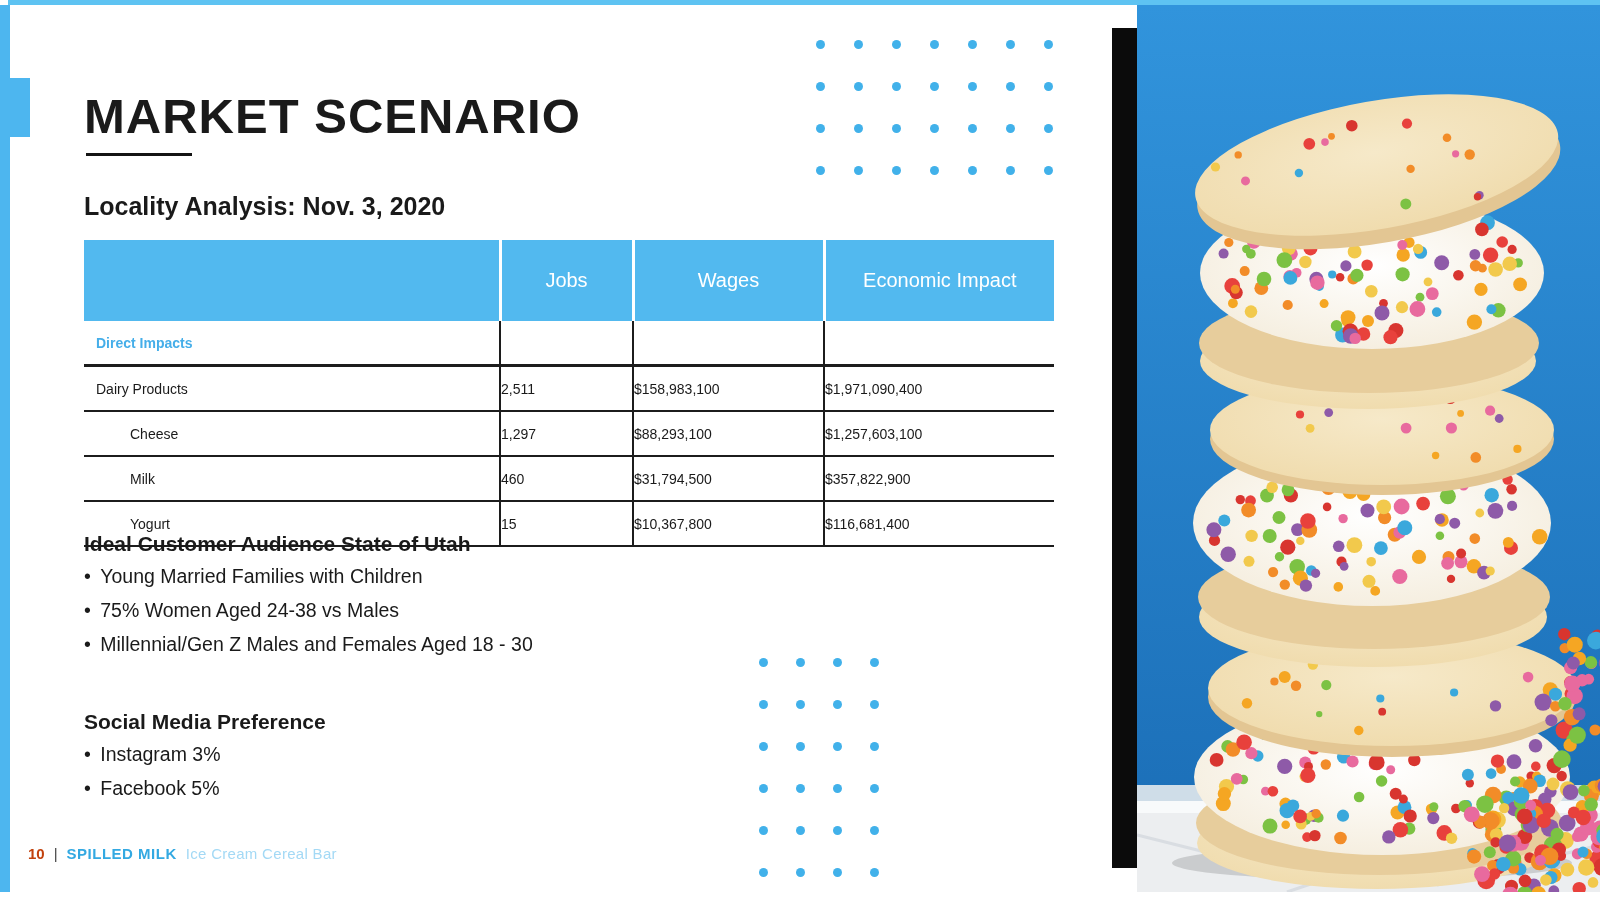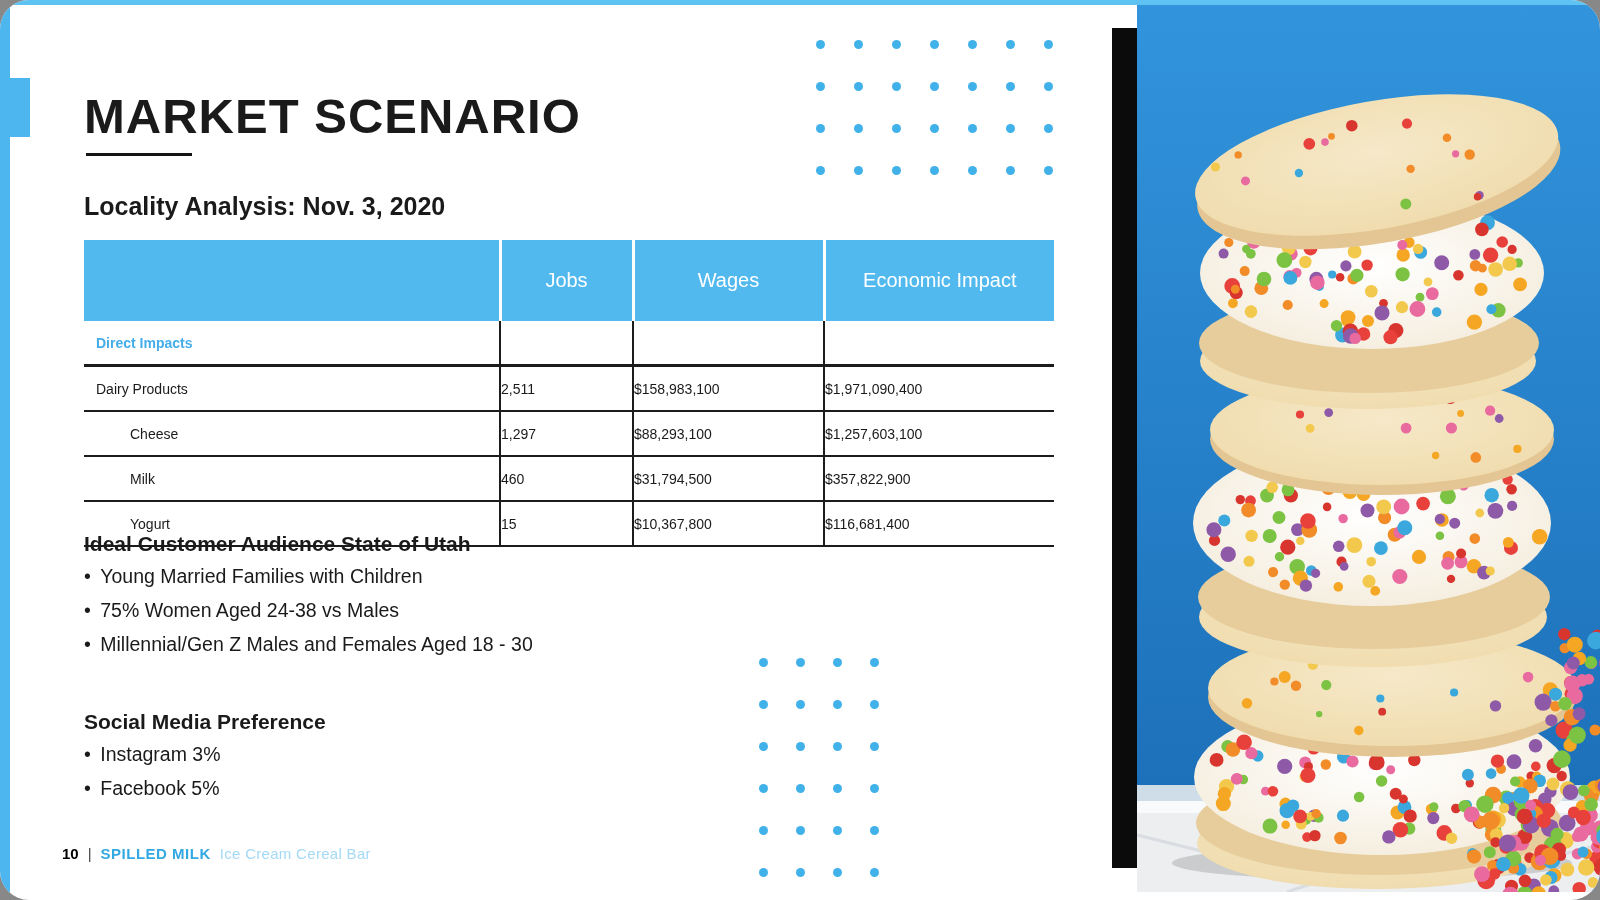--- a/index.html
+++ b/index.html
@@ -1,18 +1,18 @@
 <!DOCTYPE html>
 <html style="--accent-blue: #4db6ef; --table-header-bg: #52b9ef; --section-label: #45aee9; --dot-blue: #41b1ea; --top-bar: #5ec3f2; --bottom-bar: #35ade6; --brand-blue: #33a9e2; --brand-light-blue: #a3d9f5; --text-dark: #1a1a1a; --table-line: #1c1c1c;"><head>
 <meta charset="utf-8">
 <style>
   html,body { margin:0; padding:0; background:#888; }
   .slide {
     position:relative; width:1600px; height:900px; background:#ffffff;
-    overflow:hidden; font-family:"Liberation Sans", sans-serif; color:var(--text-dark,#1a1a1a);border-radius:29px;
+    overflow:hidden; font-family:"Liberation Sans", sans-serif; color:var(--text-dark,#1a1a1a);
   }
   
   .top-bar   { position:absolute; left:8px; top:0; right:0; height:5px; background:var(--top-bar); }
   .left-strip{ position:absolute; left:0; top:5px; width:10px; height:887px; background:var(--accent-blue); }
   .accent-square { position:absolute; left:0; top:78px; width:30px; height:59px; background:var(--accent-blue); }
 
   
   .title { position:absolute; left:84px; top:88px; font-size:49px; font-weight:800; letter-spacing:1px; }
   .title-underline { position:absolute; left:86px; top:153px; width:106px; height:3px; background:#141414; }
   .subtitle { position:absolute; left:84px; top:192px; font-size:25px; font-weight:700; }
@@ -37,21 +37,21 @@
   .block { position:absolute; left:84px; }
   .block-audience { top:532px; }
   .block-social { top:710px; }
   .block h3 { margin:0 0 9px 0; font-size:21px; font-weight:700; }
   .block ul { list-style:none; margin:0; padding:0; }
   .block li { font-size:19.5px; margin:0 0 11px 0; }
   .block li::before { content:"• "; margin-right:4px; }
 
   
   .footer { position:absolute; left:28px; top:845px; display:flex; align-items:baseline; gap:9px; font-size:15px; }
-  .footer .page-num { font-weight:700; color:#000000;margin-left:34px; }
+  .footer .page-num { font-weight:700; color:#c2410c; }
   .footer .pipe { color:#444; font-weight:400; }
   .footer .brand { font-weight:700; color:var(--brand-blue); letter-spacing:0.5px; }
   .footer .brand-suffix { color:var(--brand-light-blue); letter-spacing:0.3px; }
 
   
   .dotgrid { position:absolute; display:grid; }
   .dotgrid-top { left:816px; top:40px; }
   .dotgrid-bottom { left:759px; top:658px; }
   .dotgrid span { width:9px; height:9px; border-radius:50%; background:var(--dot-blue); }
 

